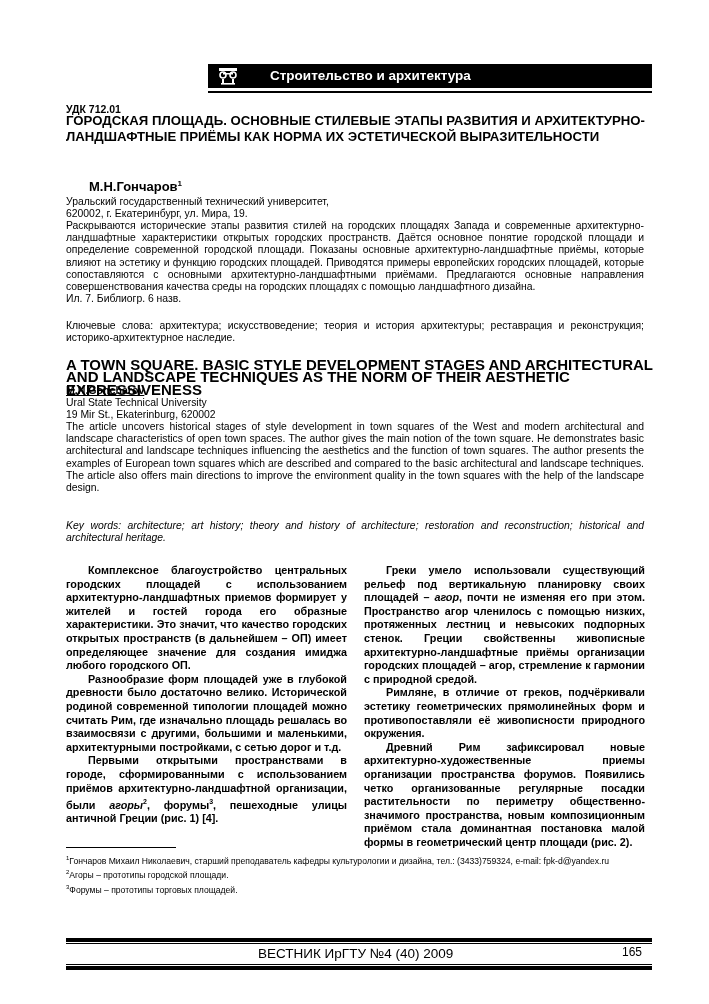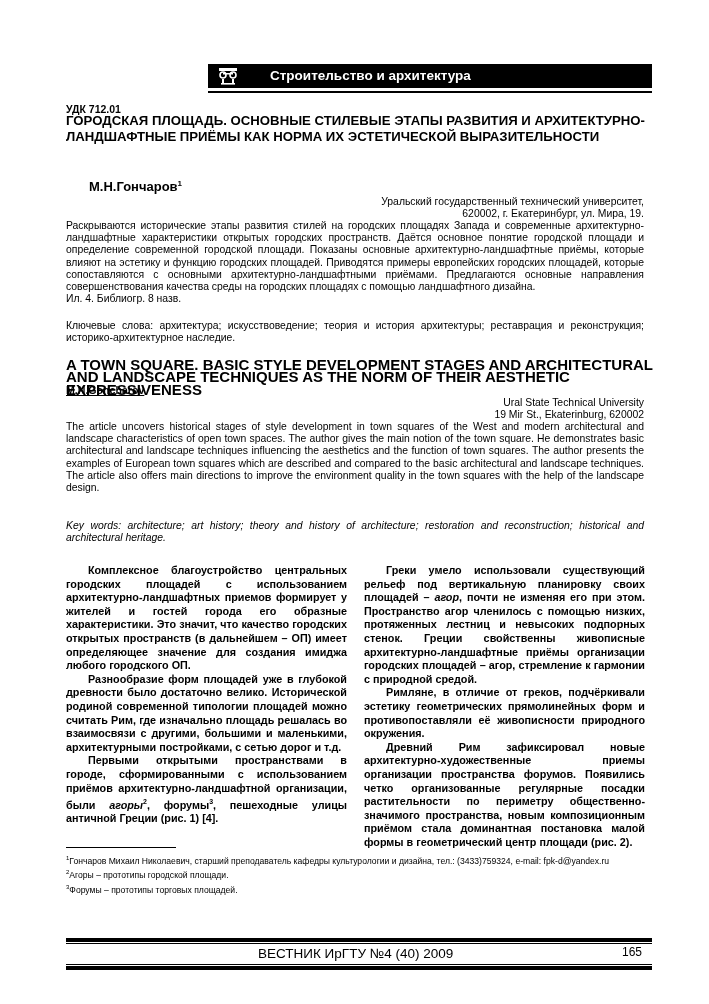--- a/index.html
+++ b/index.html
@@ -6,21 +6,21 @@
   body { width: 709px; height: 1004px; position: relative; overflow: hidden;
          font-family: "Liberation Sans", sans-serif; color: #000; }
   .page { position: absolute; left: 0; top: 16px; width: 562px; height: 1004px; }
 
   
   .hdr { position: absolute; left: 208px; top: 48px; width: 444px; height: 24px; background: #000; }
   .hdr-icon { position: absolute; left: 10px; top: 3px; width: 20px; height: 18px; }
   .hdr-title { position: absolute; left: 62px; top: 4px; color: #fff; font-weight: bold; font-size: 13.5px; white-space: nowrap; }
   .hdr-rule { position: absolute; left: 208px; top: 75px; width: 444px; height: 2px; background: #000; }
 
-  .blk { position: absolute; left: 66px; width: 578px; font-size: 10.4px; line-height: 12.2px; text-align: right; }
+  .blk { position: absolute; left: 66px; width: 578px; font-size: 10.4px; line-height: 12.2px; }
   .udk { position: absolute; left: 66px; top: 87px; font-weight: bold; font-size: 10.5px; }
   .title-ru { position: absolute; left: 66px; top: 97px; width: 590px; font-weight: bold; font-size: 13.2px; line-height: 15.6px; }
   .author-ru { position: absolute; left: 66px; top: 163px; font-weight: bold; font-size: 13px; margin-left: 23px; }
   .author-ru sup { font-size: 8px; }
   .affil-ru { top: 180px; }
   .abstract-ru { top: 204px; text-align: justify; }
   .kw-ru { top: 304px; text-align: justify; }
 
   .title-en { position: absolute; left: 66px; top: 343px; width: 590px; font-weight: bold; font-size: 15px; line-height: 12.4px; }
   .author-en { position: absolute; left: 66px; top: 368px; font-weight: bold; font-size: 10.6px; text-decoration: underline; }
@@ -69,21 +69,21 @@
   <div class="udk">УДК 712.01</div>
   <div class="title-ru">ГОРОДСКАЯ ПЛОЩАДЬ. ОСНОВНЫЕ СТИЛЕВЫЕ ЭТАПЫ РАЗВИТИЯ И АРХИТЕКТУРНО-ЛАНДШАФТНЫЕ ПРИЁМЫ КАК НОРМА ИХ ЭСТЕТИЧЕСКОЙ ВЫРАЗИТЕЛЬНОСТИ</div>
   <div class="author-ru"><span>М.Н.Гончаров</span><sup>1</sup></div>
 
   <div class="blk affil-ru">
     <div>Уральский государственный технический университет,</div>
     <div>620002, г. Екатеринбург, ул. Мира, 19.</div>
   </div>
   <div class="blk abstract-ru">
     <div>Раскрываются исторические этапы развития стилей на городских площадях Запада и современные архитектурно-ландшафтные характеристики открытых городских пространств. Даётся основное понятие городской площади и определение современной городской площади. Показаны основные архитектурно-ландшафтные приёмы, которые влияют на эстетику и функцию городских площадей. Приводятся примеры европейских городских площадей, которые сопоставляются с основными архитектурно-ландшафтными приёмами. Предлагаются основные направления совершенствования качества  среды на городских площадях с помощью ландшафтного дизайна.</div>
-    <div>Ил. 4. Библиогр. 8 назв.</div>
+    <div>Ил. 7. Библиогр. 6 назв.</div>
   </div>
   <div class="blk kw-ru">Ключевые слова: архитектура; искусствоведение; теория и история архитектуры; реставрация и реконструкция; историко-архитектурное наследие.</div>
 
   <div class="title-en">A TOWN SQUARE. BASIC STYLE DEVELOPMENT STAGES AND ARCHITECTURAL AND LANDSCAPE TECHNIQUES AS THE NORM OF THEIR AESTHETIC EXPRESSIVENESS</div>
   <div class="author-en">M.N.Goncharov</div>
   <div class="blk affil-en">
     <div>Ural State Technical University</div>
     <div>19 Mir St., Ekaterinburg, 620002</div>
   </div>
   <div class="blk abstract-en">

